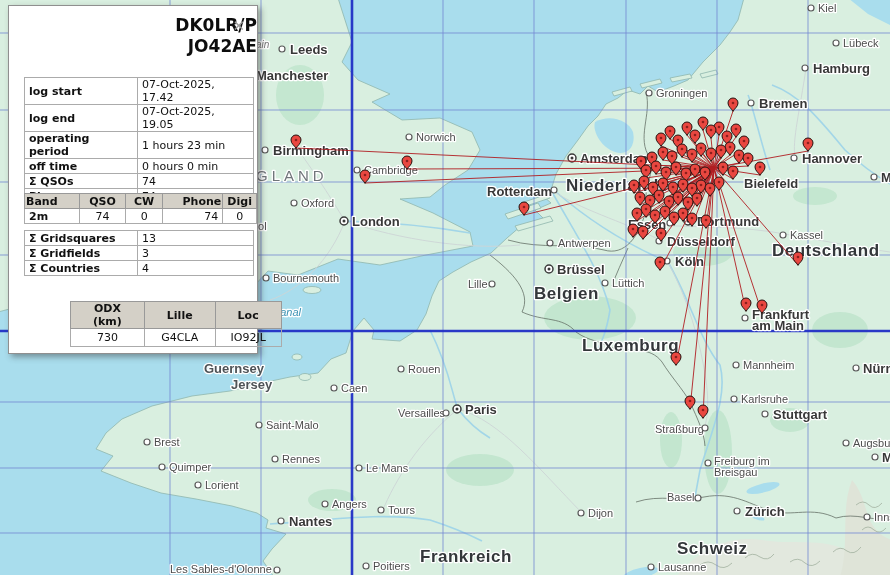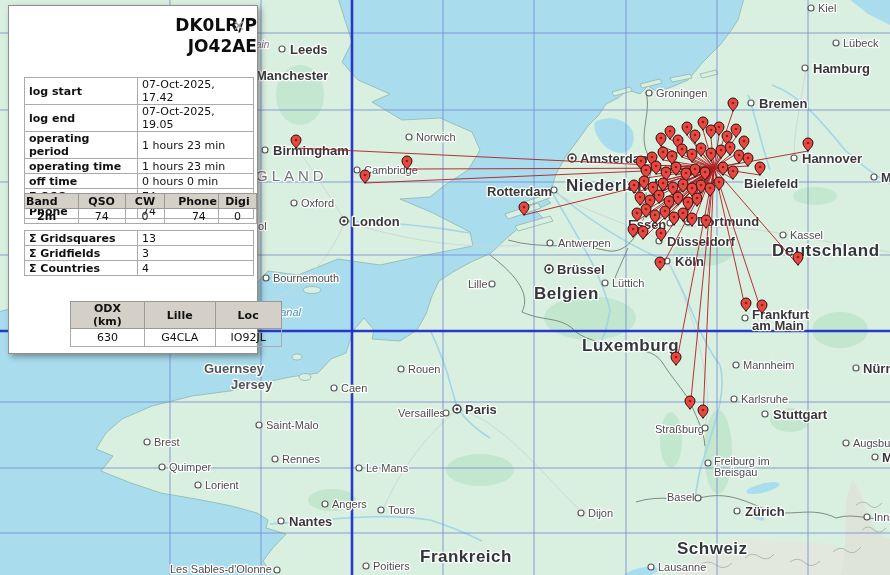--- a/index.html
+++ b/index.html
@@ -36,21 +36,21 @@
   .p-close{position:absolute;top:13px;right:12px;color:#9a9a9a;font-size:15px;
            line-height:13px;cursor:pointer;font-family:"Liberation Sans",sans-serif;}
   table{border-collapse:collapse;font-size:11px;font-family:"DejaVu Sans",sans-serif;color:#111;}
   .t-info{position:absolute;left:15px;top:71px;}
   .t-info td{border:1px solid #ababab;height:14px;padding:0 4px;}
   .t-info td.lab{font-weight:bold;width:104px;}
   .t-info td.val{width:107px;margin-left:6px;}
   .t-sum{top:224px;}
   .t-band{position:absolute;left:15px;top:187px;}
   .t-band th{background:#d4d0c7;border:1px solid #999;height:14px;padding:0 1px;}
-  .t-band td{border:1px solid #ababab;height:14px;padding:0 12px;}
+  .t-band td{border:1px solid #ababab;height:14px;padding:0 4px;}
   .t-band .c0{width:47px;font-weight:bold;text-align:left;}
   .t-band .c1{width:38px;text-align:center;}
   .t-band .c2{width:29px;text-align:center;}
   .t-band .c3{width:52px;text-align:right;}
   .t-band .c4{width:25px;text-align:center;}
   .t-odx{position:absolute;left:61px;top:295px;}
   .t-odx th{background:#d4d0c7;border:1px solid #999;height:14px;padding:0 22px;font-weight:bold;}
   .t-odx td{border:1px solid #ababab;height:15px;text-align:center;}
 </style>
 </head>
@@ -688,24 +688,20 @@
           </tr>
           <tr>
             <td class="lab">log end</td>
             <td class="val">07-Oct-2025, 19.05</td>
           </tr>
           <tr>
             <td class="lab">operating period</td>
             <td class="val">1 hours 23 min</td>
           </tr>
           <tr>
-            <td class="lab">operating time</td>
-            <td class="val">1 hours 23 min</td>
-          </tr>
-          <tr>
             <td class="lab">off time</td>
             <td class="val">0 hours 0 min</td>
           </tr>
           <tr>
             <td class="lab">Σ QSOs</td>
             <td class="val">74</td>
           </tr>
           <tr>
             <td class="lab">Phone</td>
             <td class="val">74</td>
@@ -751,20 +747,20 @@
     <table class="t-odx">
       <thead id="th-odx">
           <tr>
             <th>ODX (km)</th>
             <th>Lille</th>
             <th>Loc</th>
           </tr>
         </thead>
         <tbody id="tb-odx">
           <tr>
-            <td class="">630</td>
+            <td class="">730</td>
             <td class="">G4CLA</td>
             <td class="">IO92JL</td>
           </tr>
         </tbody>
     </table>
   </div>
 </div>
 
 </body></html>

